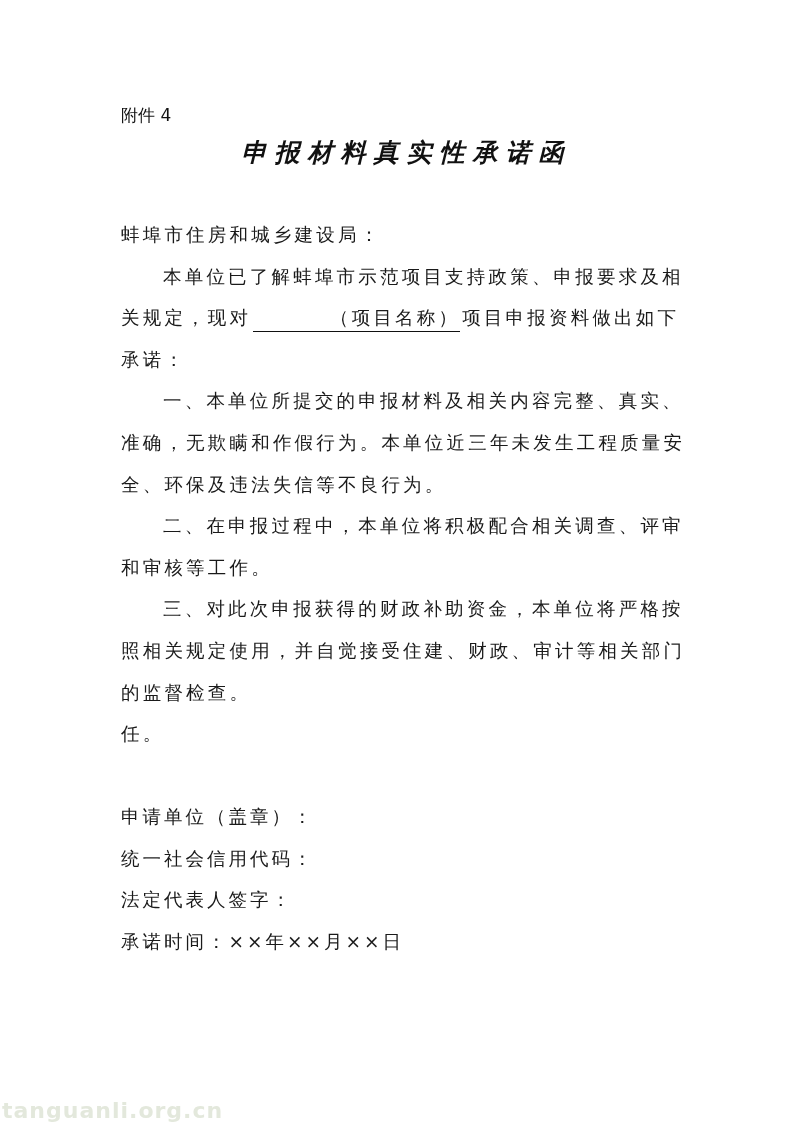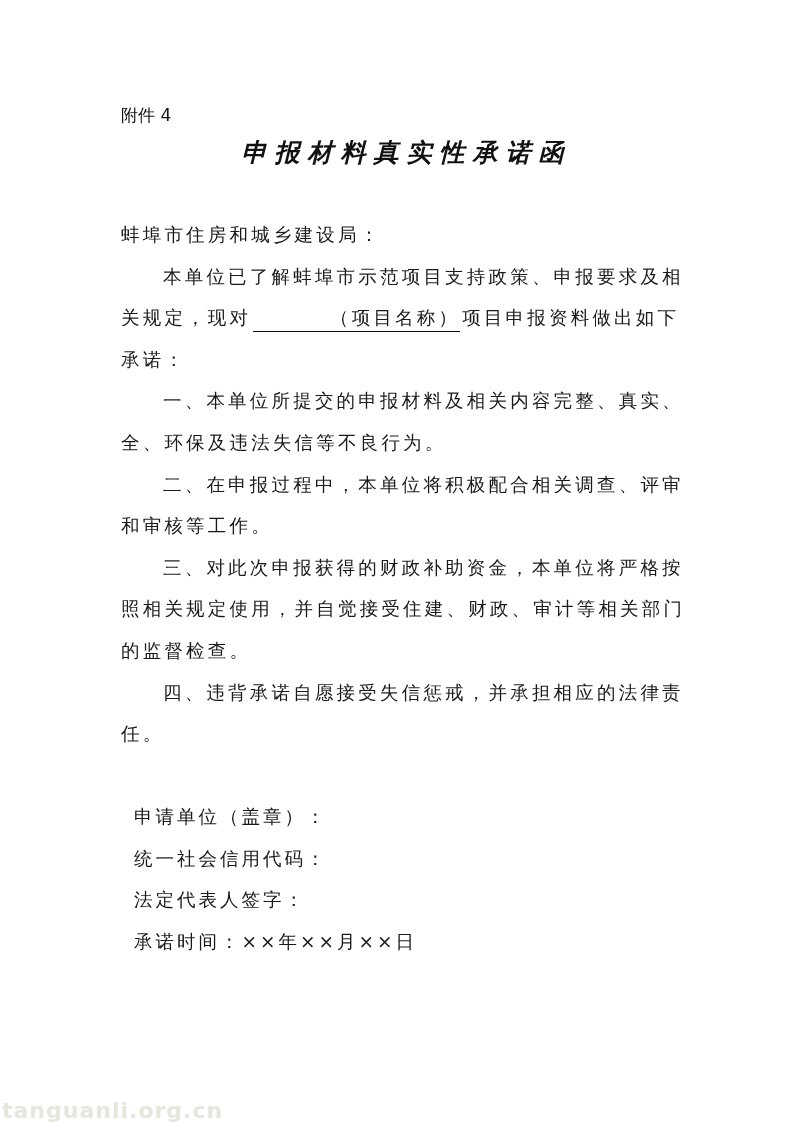--- a/index.html
+++ b/index.html
@@ -20,50 +20,50 @@
     .body-text {
       position: absolute; left: 121px; width: 556px; top: 214px;
       font-size: 18.5px; line-height: 41.6px; letter-spacing: 3.2px;
     }
     .line { white-space: nowrap; height: 41.6px; }
     .indent { padding-left: 42px; }
     .blank {
       display: inline-block; width: 207px; border-bottom: 1.5px solid #111;
       text-align: right; line-height: 26px; margin: 0 2px;
     }
-    .sign-block { position: absolute; left: 121px; top: 796px; font-size: 18.5px; line-height: 41.6px; letter-spacing: 3px; margin-left: 13px; }
+    .sign-block { position: absolute; left: 121px; top: 796px; font-size: 18.5px; line-height: 41.6px; letter-spacing: 3px; }
     .watermark {
       position: absolute; left: 2px; top: 1098px; font-family: "DejaVu Sans", sans-serif;
       font-size: 22px; color: #e3e8dc; letter-spacing: 1px; font-weight: bold;
     }
   </style>
 </head>
 <body>
 
 <div class="page">
   <div class="attach">附件 4</div>
   <div class="title">申报材料真实性承诺函</div>
 
   <div class="body-text">
     <div class="line">蚌埠市住房和城乡建设局：</div>
     <div class="line indent">本单位已了解蚌埠市示范项目支持政策、申报要求及相</div>
     <div class="line"><span>关规定，现对</span><span class="blank">（项目名称）</span><span>项目申报资料做出如下</span></div>
     <div class="line">承诺：</div>
 
     <div class="line indent">一、本单位所提交的申报材料及相关内容完整、真实、</div>
+    <div class="line">准确，无欺瞒和作假行为。本单位近三年未发生工程质量安</div>
     <div class="line">全、环保及违法失信等不良行为。</div>
 
     <div class="line indent">二、在申报过程中，本单位将积极配合相关调查、评审</div>
     <div class="line">和审核等工作。</div>
 
     <div class="line indent">三、对此次申报获得的财政补助资金，本单位将严格按</div>
     <div class="line">照相关规定使用，并自觉接受住建、财政、审计等相关部门</div>
     <div class="line">的监督检查。</div>
 
-    <div class="line indent">四、违背承诺自愿接受失信惩戒，并承担相应的法律责</div>
     <div class="line">任。</div>
   </div>
 
   <div class="sign-block">
     <div class="line">申请单位（盖章）：</div>
     <div class="line">统一社会信用代码：</div>
     <div class="line">法定代表人签字：</div>
     <div class="line">承诺时间：××年××月××日</div>
   </div>
 

